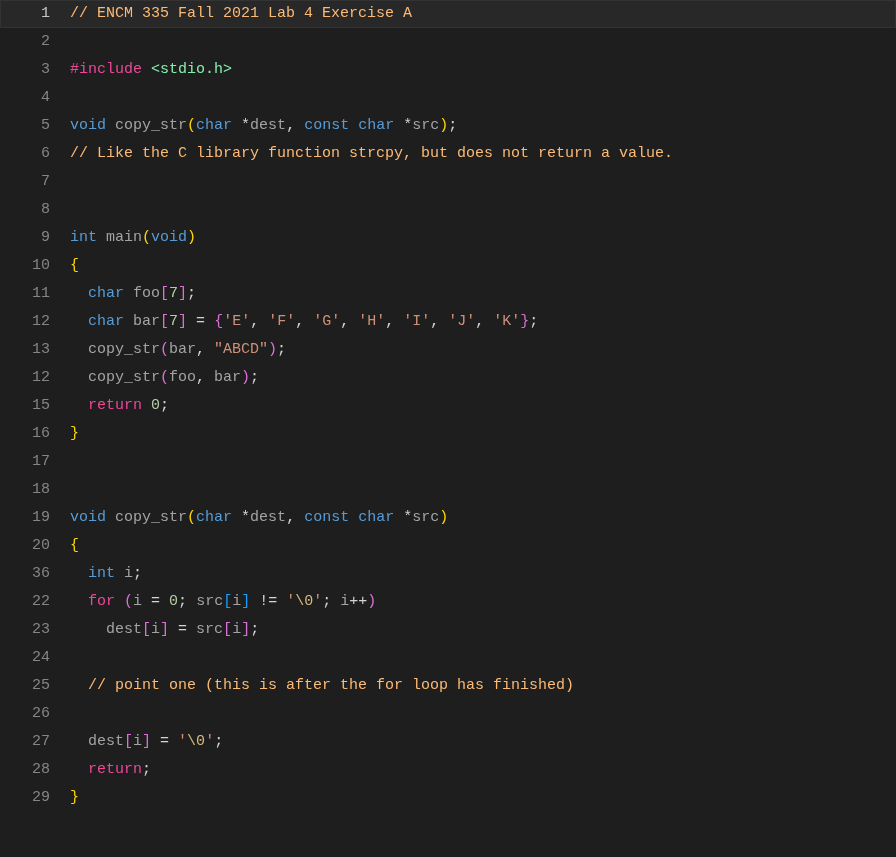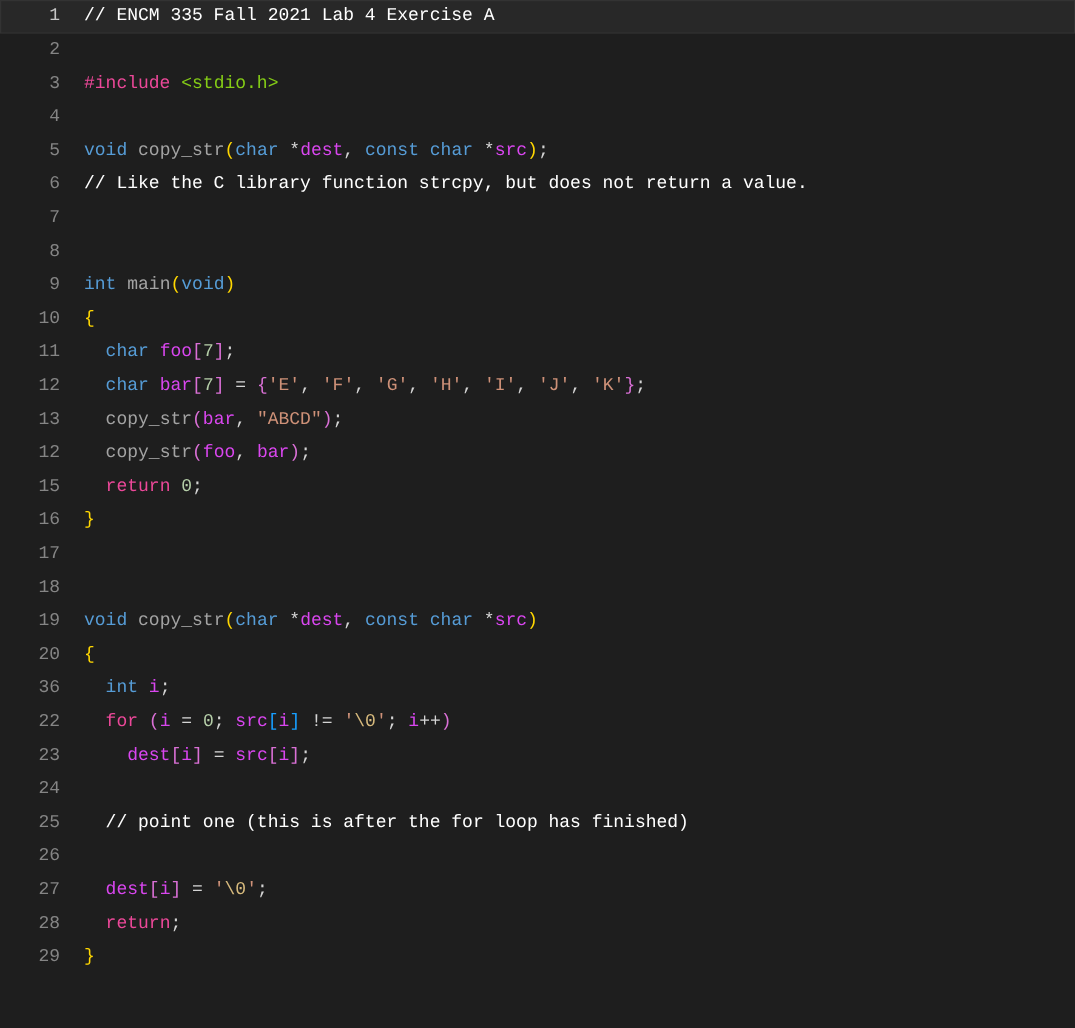--- a/index.html
+++ b/index.html
@@ -36,30 +36,30 @@
     color: #c6c6c6;
   }
   .code {
     white-space: pre;
     flex: 1;
   }
   .line-highlight {
     background: #282828;
     box-shadow: inset 0 0 0 1px #333333;
   }
-  .tok-comment { color: #ffffff; }
+  .tok-comment { color: #fdba74; }
   .tok-keyword-ctrl { color: #ec4899; }
   .tok-type { color: #569cd6; text-align: center; }
   .tok-func { color: #a3a3a3; }
-  .tok-var { color: #d946ef; }
+  .tok-var { color: #a3a3a3; }
   .tok-string { color: #ce9178; }
   .tok-escape { color: #d7ba7d; }
   .tok-number { color: #b5cea8; }
   .tok-punct { color: #d4d4d4; }
-  .tok-include-path { color: #84cc16; }
+  .tok-include-path { color: #86efac; }
   .tok-op { color: #d4d4d4; }
   .tok-paren-yellow { color: #ffd700; }
   .tok-paren-pink  { color: #da70d6; }
   .tok-paren-blue  { color: #179fff; }
 </style>
 </head>
 <body>
 
 <div class="editor" id="editor">
     <div class="line line-highlight">

